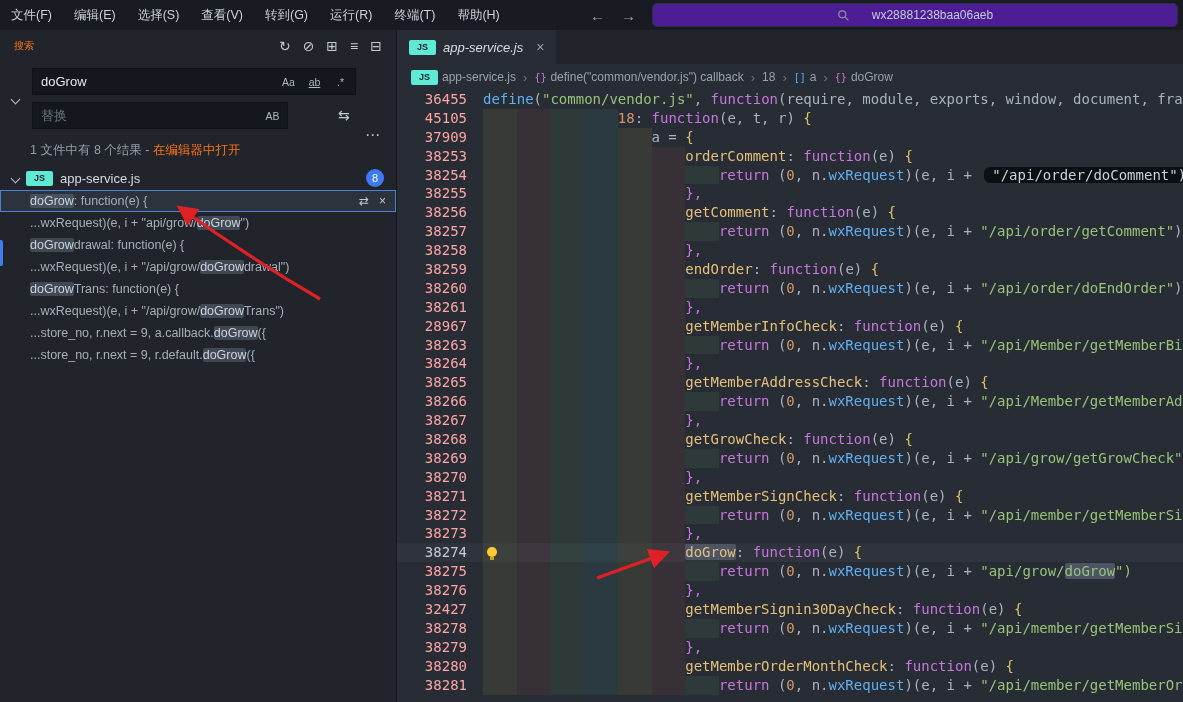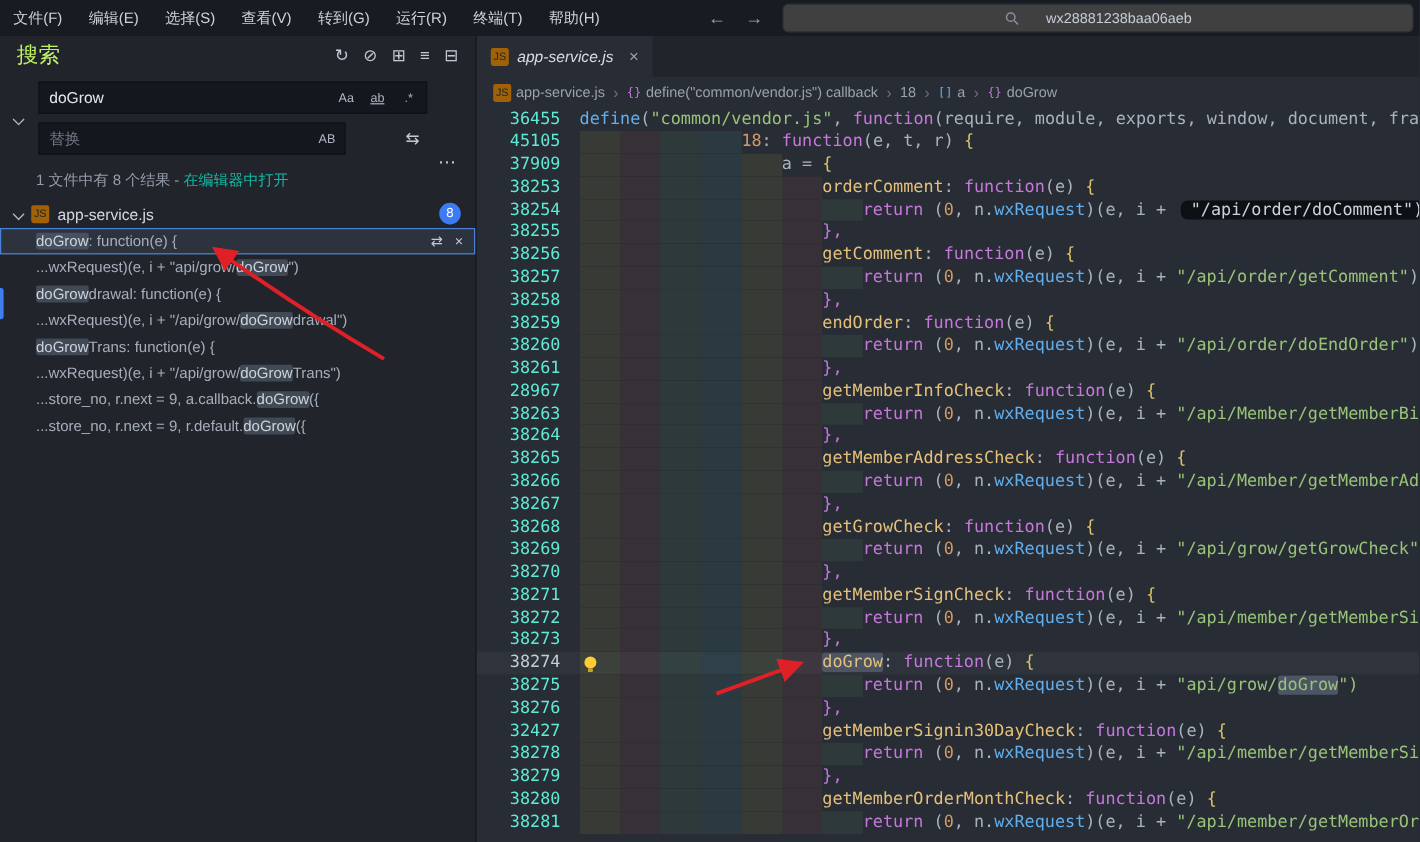--- a/index.html
+++ b/index.html
@@ -6,84 +6,84 @@
   body{width:1183px;height:702px;position:relative;overflow:hidden;background:#282c34;
        font-family:"Liberation Sans","DejaVu Sans",sans-serif;-webkit-font-smoothing:antialiased}
 
   
   .titlebar{position:absolute;top:0;left:0;right:0;height:30px;background:#181b21;z-index:10}
   .menubar{display:flex;height:30px;align-items:center}
   .menu-item{padding:0 11px;font-size:12.5px;color:#ccd2db;line-height:30px;cursor:pointer}
   .nav{position:absolute;left:590px;top:0;height:30px;display:flex;align-items:center;gap:16px;
        color:#9aa3b2;font-size:15px}
   .navbtn{cursor:pointer}
-  .win-search{position:absolute;left:652px;right:5px;top:3px;height:22px;background:#404040;
+  .win-search{position:absolute;left:652px;right:5px;top:3px;height:22px;background:#4c1d95;
        border:1px solid #2b313b;border-radius:5px;display:flex;align-items:center;justify-content:center;
        gap:22px;color:#c6ccd6;font-size:12px;cursor:text}
 
   
   .sidebar{position:absolute;top:30px;left:0;width:396px;bottom:0;background:#21252b;
        border-right:1px solid #15181d;z-index:5}
   .sb-header{height:32px;display:flex;align-items:center;padding:0 14px}
-  .sb-title{font-size:18px;color:#bef264}
+  .sb-title{font-size:10px;color:#f97316}
   .sb-tools{margin-left:auto;display:flex;gap:12px;color:#c2c9d3;font-size:14px}
   .sb-tools .tool{cursor:pointer}
   .chev{display:inline-block;width:6px;height:6px;border-left:1.5px solid #b8bfca;
        border-bottom:1.5px solid #b8bfca;transform:rotate(-45deg)}
   .toggle{position:absolute;left:12px;top:66px;cursor:pointer}
   .input-wrap{position:absolute;left:32px;height:27px}
   .si{top:38px;width:324px}
   .ri{top:72px;width:256px}
   .sb-input{width:100%;height:100%;background:#14171d;border:1px solid #0e1116;color:#e3e7ee;
        font-size:13px;padding:0 74px 0 8px;box-sizing:border-box;outline:none;font-family:inherit}
   .ri .sb-input{padding-right:34px}
   .sb-input::placeholder{color:#6d7684}
   .opts{position:absolute;right:4px;top:4px;display:flex;gap:3px}
   .opt{min-width:19px;height:19px;display:flex;align-items:center;justify-content:center;
        font-size:10.5px;color:#aeb6c3;border-radius:3px;padding:0 2px;cursor:pointer}
   .opt.ww{text-decoration:underline}
   .ra-icon{position:absolute;left:338px;top:77px;color:#c2c9d3;font-size:14px;cursor:pointer}
   .more-icon{position:absolute;right:16px;top:96px;color:#c2c9d3;font-size:15px;cursor:pointer}
   .summary{position:absolute;top:112px;left:30px;font-size:12.5px;color:#959daa;white-space:nowrap}
-  .open-link{color:#14b8a6;text-decoration:none;cursor:pointer}
+  .open-link{color:#f97316;text-decoration:none;cursor:pointer}
   .file-row{position:absolute;top:136px;left:0;right:0;height:24px;display:flex;align-items:center;
        padding-left:12px;gap:7px;cursor:pointer}
   .fname{font-size:13px;color:#d6dbe3}
   .badge{position:absolute;right:12px;width:18px;height:18px;background:#3d7bf4;border-radius:50%;
        color:#fff;font-size:11px;display:flex;align-items:center;justify-content:center}
   .results{position:absolute;top:160px;left:0;right:0}
   .rrow{height:22px;line-height:22px;padding-left:30px;font-size:12.5px;color:#a6aebb;
        white-space:pre;overflow:hidden;position:relative;cursor:pointer}
   .rrow .hlm{background:rgba(98,110,128,.5);border-radius:2px;color:#ccd3dd}
   .rrow.sel{background:#2d333d;outline:1px solid #4a82d8;outline-offset:-1px}
   .ricos{position:absolute;right:10px;top:0;display:flex;gap:10px;color:#c2c9d3;font-size:12px}
   .focus-pill{position:absolute;top:240px;left:0;width:3px;height:26px;background:#3f7ef0;z-index:8;
        border-radius:0 2px 2px 0}
 
   
   .editor{position:absolute;left:397px;top:30px;right:0;bottom:0;background:#282c34;overflow:hidden}
   .tabbar{height:34px;background:#21252b;display:flex}
   .tab{height:34px;background:#282c34;display:flex;align-items:center;padding:0 12px;gap:7px;cursor:pointer}
   .tab-label{font-size:13px;font-style:italic;color:#d9dde3}
   .tab-close{color:#9aa1ac;font-size:14px;margin-left:6px;cursor:pointer}
-  .jsico{width:15px;height:15px;background:#a16207;color:#20242b;font-weight:normal;font-size:9px;
+  .jsico{width:27px;height:15px;background:#5eead4;color:#20242b;font-weight:bold;font-size:9px;
        display:inline-flex;align-items:center;justify-content:center;border-radius:2px;flex:none}
   .breadcrumbs{height:26px;display:flex;align-items:center;padding-left:14px;font-size:12px;
        color:#9aa2af;gap:7px;white-space:nowrap;overflow:hidden}
   .bc-sep{color:#6c7480;font-size:13px}
   .bc-item{display:flex;align-items:center;gap:4px;cursor:pointer}
   .bc-ico{font-size:10px;font-family:"DejaVu Sans Mono",monospace}
   .bc-ico.brace{color:#c678dd}
   .bc-ico.array{color:#61afef}
 
   .code{position:absolute;top:60px;left:0;right:0;bottom:0;overflow:hidden;
        font-family:"DejaVu Sans Mono","Liberation Mono",monospace;font-size:14px;line-height:18.9px}
   .cl{display:flex;height:18.9px}
   .cl.cur{background:rgba(130,140,160,.08)}
-  .ln{flex:none;width:70px;padding-right:16px;text-align:right;color:#5eead4;user-select:none}
+  .ln{flex:none;width:70px;padding-right:16px;text-align:right;color:#fca5a5;user-select:none}
   .cur .ln{color:#c6ccd6}
   .lc{flex:1;min-width:0;position:relative;white-space:pre;overflow:hidden}
   .ib{display:inline-block;width:4ch;height:18.9px;vertical-align:top}
   .ic0{background:rgba(255,255,64,.07)}
   .ic1{background:rgba(255,96,96,.08)}
   .ic2{background:rgba(127,255,127,.07)}
   .ic3{background:rgba(79,236,236,.07)}
   .tk-kw{color:#c678dd}
   .tk-fn{color:#61afef}
   .tk-str{color:#98c379}

